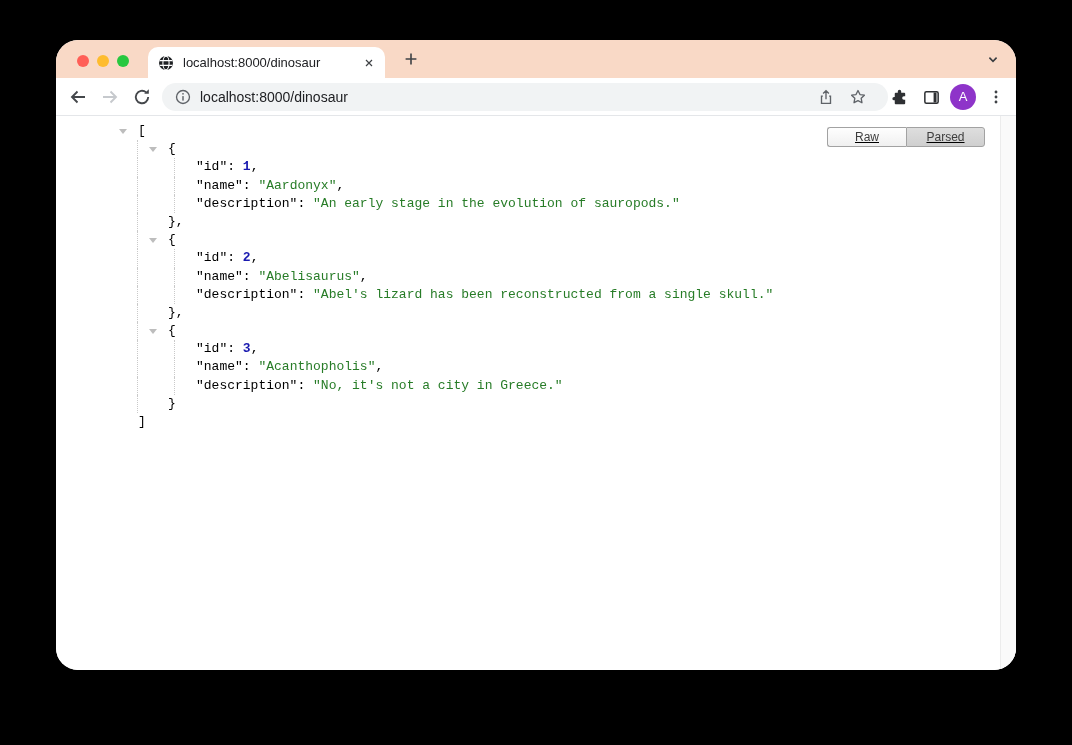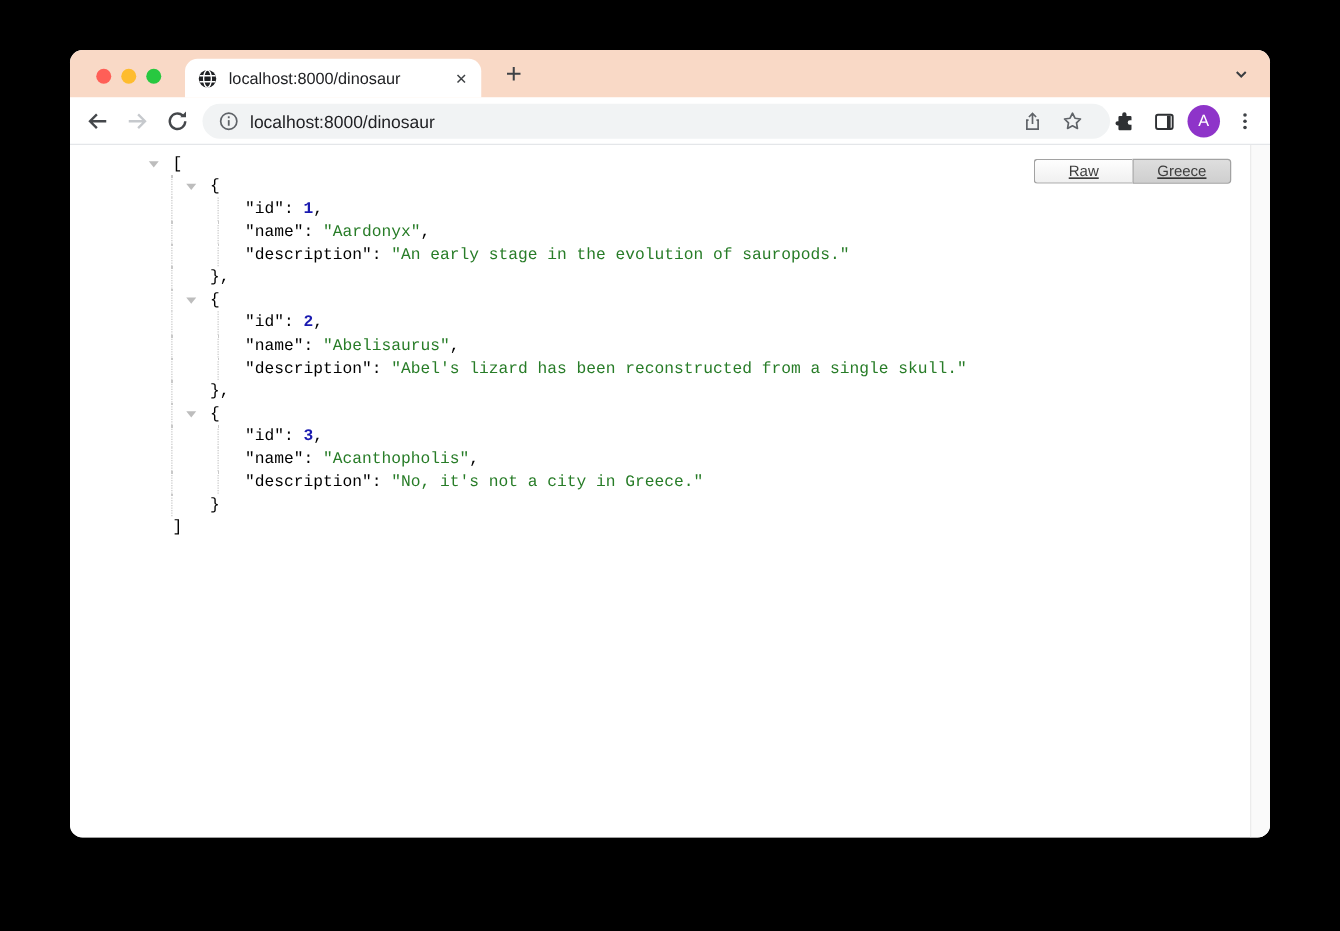--- a/index.html
+++ b/index.html
@@ -5,21 +5,21 @@
   :root{
     --c-num:#1a1ab0;
     --c-str:#277c27;
     --c-key:#000000;
     --c-punct:#000000;
   }
   *{margin:0;padding:0;box-sizing:border-box;}
   html,body{width:1072px;height:745px;background:#000;overflow:hidden;
     font-family:"Liberation Sans",sans-serif;}
   .window{position:absolute;left:56px;top:40px;width:960px;height:630px;
-    border-radius:10px;overflow:hidden;background:#fff;}
+    border-radius:22px;overflow:hidden;background:#fff;}
 
   
   .tabstrip{position:relative;height:38px;background:#f9d9c6;}
   .lights{position:absolute;left:21px;top:15px;display:flex;gap:8px;}
   .light{width:12px;height:12px;border-radius:50%;}
   .light.red{background:#ff5f57;}
   .light.yellow{background:#febc2e;}
   .light.green{background:#28c840;}
   .tab{position:absolute;left:92px;top:7px;width:237px;height:31px;background:#fff;
     border-radius:10px 10px 0 0;display:flex;align-items:center;padding:0 8px 0 10px;}
@@ -164,21 +164,21 @@
         <circle cx="10" cy="4.5" r="1.6" fill="#3f4246"></circle>
         <circle cx="10" cy="10" r="1.6" fill="#3f4246"></circle>
         <circle cx="10" cy="15.5" r="1.6" fill="#3f4246"></circle>
       </svg>
     </button>
   </div>
 
   <div class="content">
     <div class="seg">
       <button class="raw">Raw</button>
-      <button class="parsed">Greece</button>
+      <button class="parsed">Parsed</button>
     </div>
     <div class="json-pane">
         <div class="json-line"><span class="tri" style="left: 63px;"></span><span class="code" style="padding-left: 82px;"><span class="tk-p">[</span></span></div>
         <div class="json-line"><span class="guide" style="left: 81px;"></span><span class="tri" style="left: 93px;"></span><span class="code" style="padding-left: 112px;"><span class="tk-p">{</span></span></div>
         <div class="json-line"><span class="guide" style="left: 81px;"></span><span class="guide" style="left: 118px;"></span><span class="code" style="padding-left: 140px;"><span class="tk-k">"id"</span><span class="tk-p">: </span><span class="tk-n">1</span><span class="tk-p">,</span></span></div>
         <div class="json-line"><span class="guide" style="left: 81px;"></span><span class="guide" style="left: 118px;"></span><span class="code" style="padding-left: 140px;"><span class="tk-k">"name"</span><span class="tk-p">: </span><span class="tk-s">"Aardonyx"</span><span class="tk-p">,</span></span></div>
         <div class="json-line"><span class="guide" style="left: 81px;"></span><span class="guide" style="left: 118px;"></span><span class="code" style="padding-left: 140px;"><span class="tk-k">"description"</span><span class="tk-p">: </span><span class="tk-s">"An early stage in the evolution of sauropods."</span></span></div>
         <div class="json-line"><span class="guide" style="left: 81px;"></span><span class="code" style="padding-left: 112px;"><span class="tk-p">},</span></span></div>
         <div class="json-line"><span class="guide" style="left: 81px;"></span><span class="tri" style="left: 93px;"></span><span class="code" style="padding-left: 112px;"><span class="tk-p">{</span></span></div>
         <div class="json-line"><span class="guide" style="left: 81px;"></span><span class="guide" style="left: 118px;"></span><span class="code" style="padding-left: 140px;"><span class="tk-k">"id"</span><span class="tk-p">: </span><span class="tk-n">2</span><span class="tk-p">,</span></span></div>

